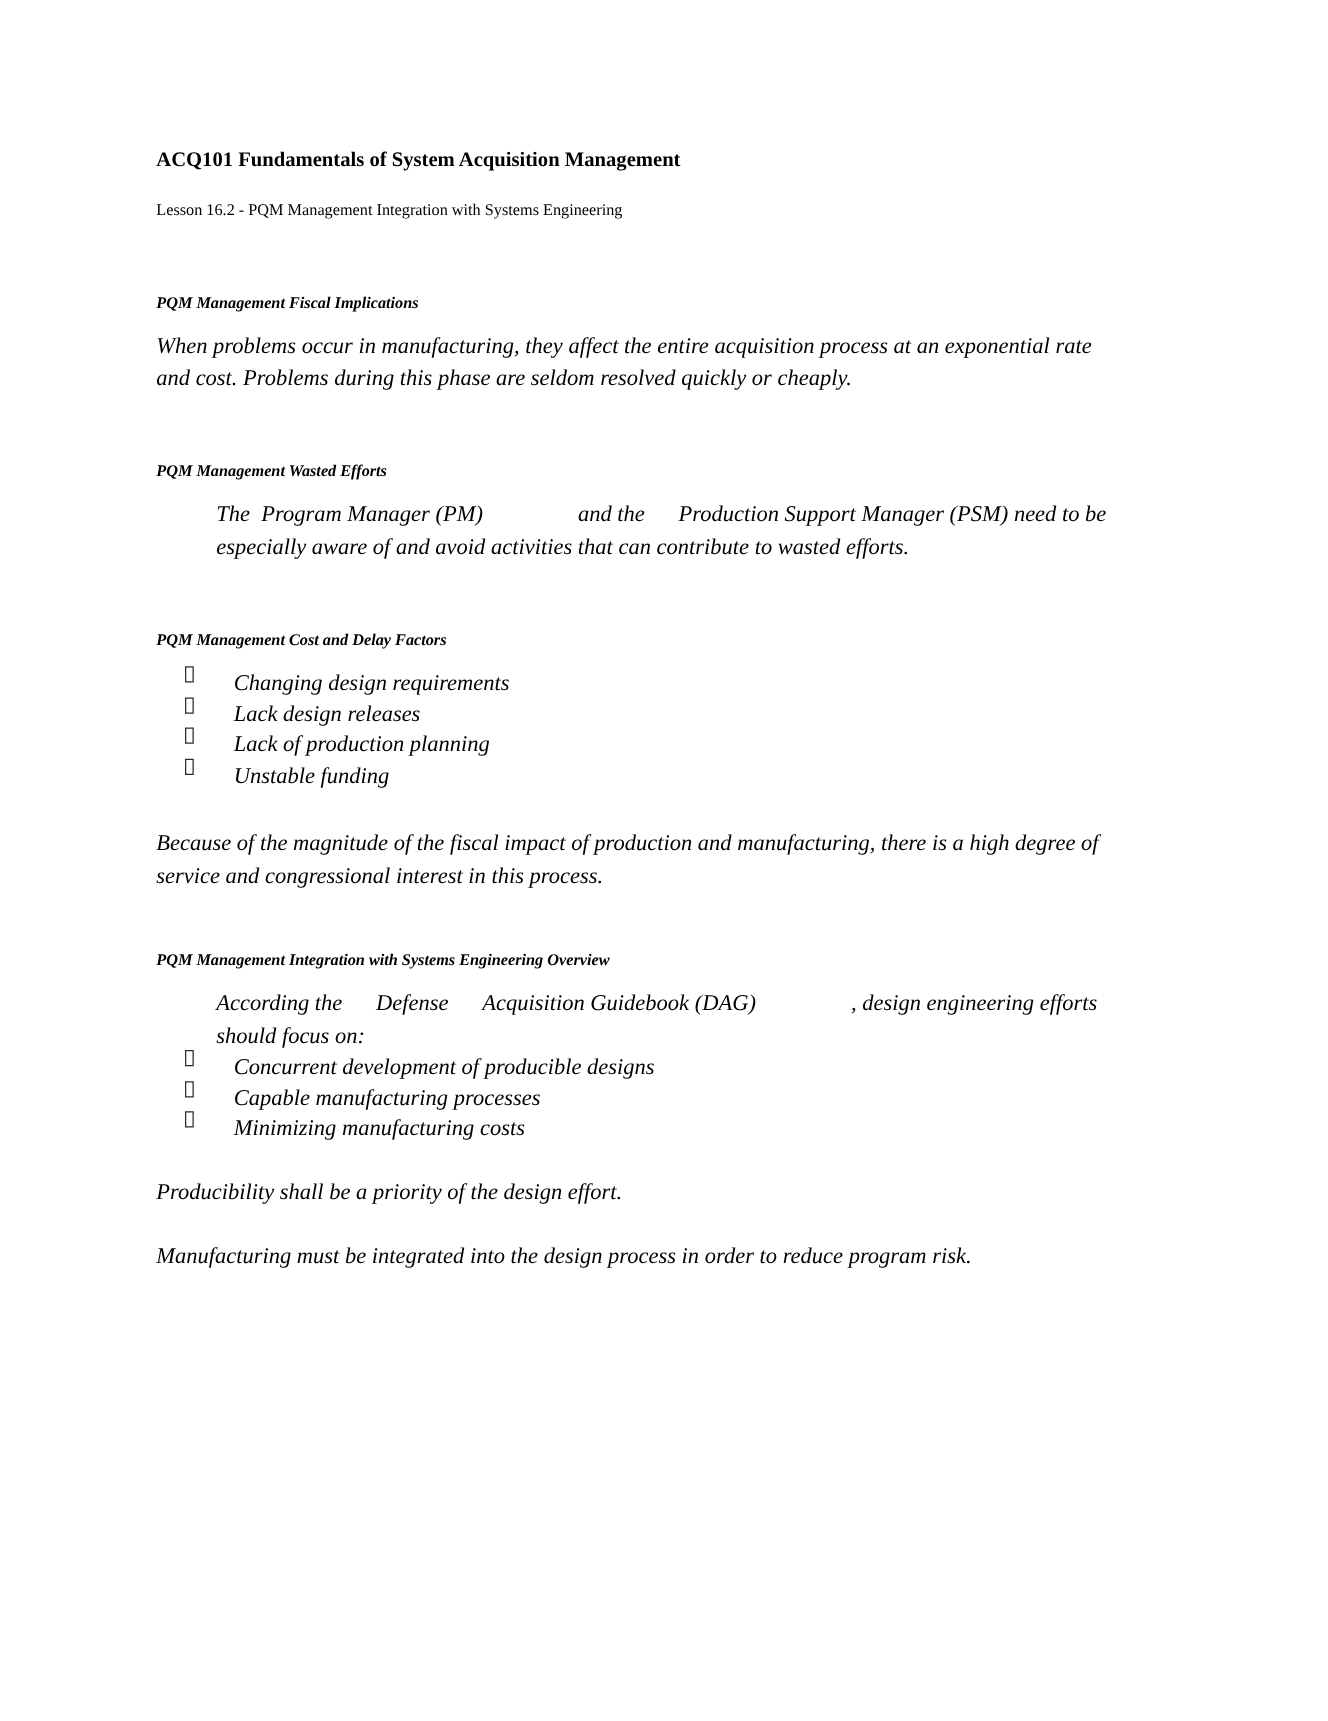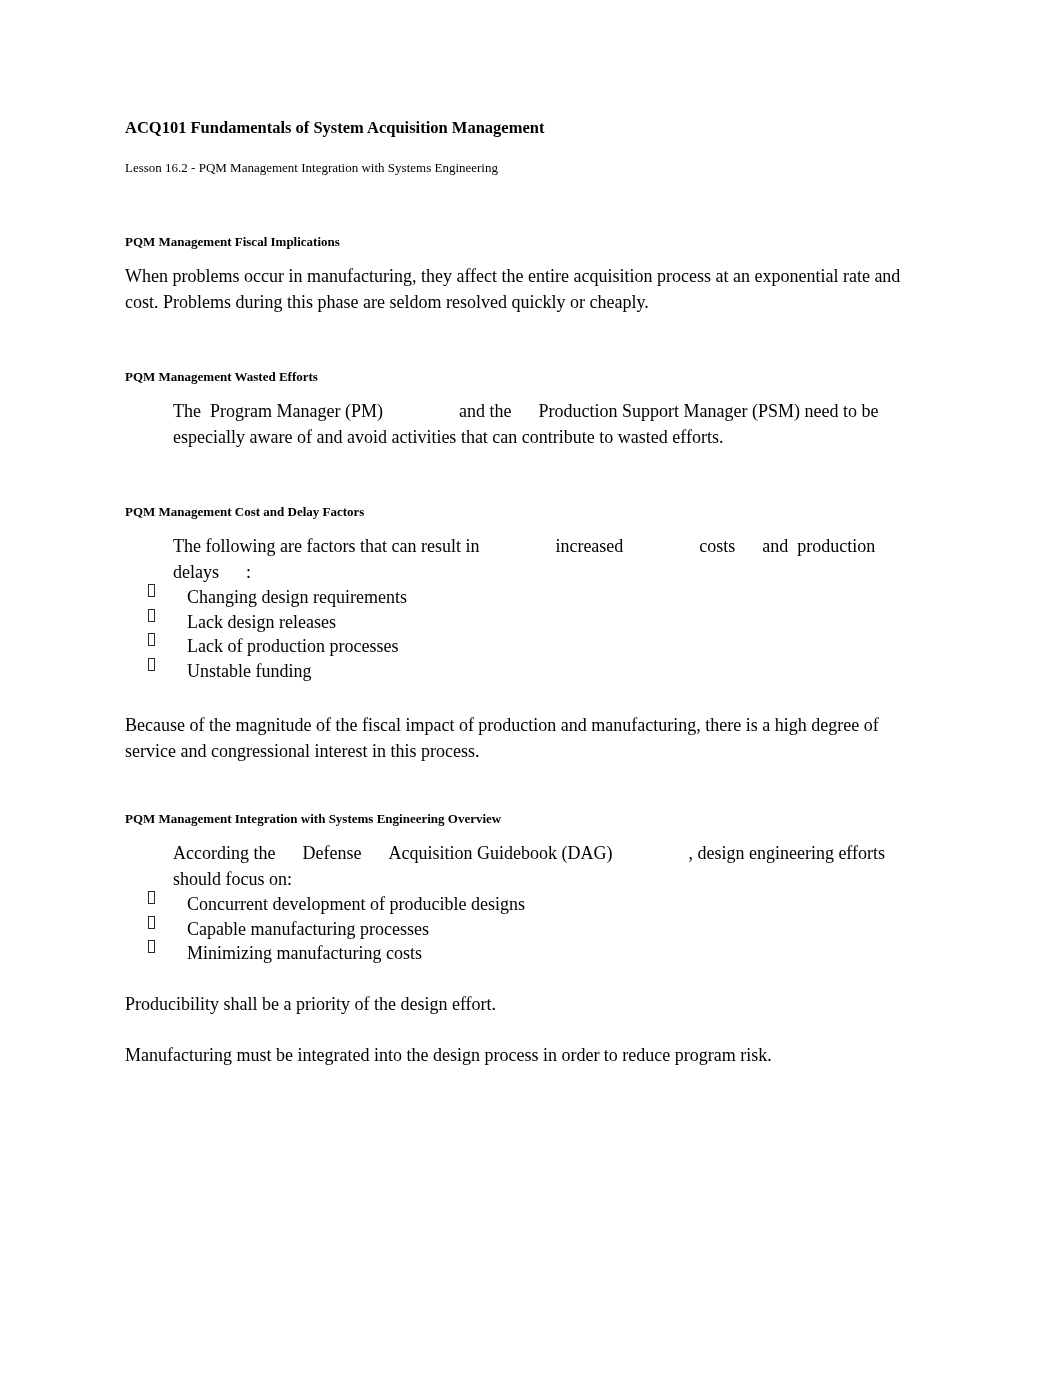--- a/index.html
+++ b/index.html
@@ -30,20 +30,21 @@
     white-space: pre-wrap;
   }
   .doc-subtitle {
     font-size: 13px;
     line-height: 17px;
     margin: 0;
     white-space: pre-wrap;
   }
   .section {
     margin: 0;
+    font-style: italic;
   }
   .section-heading {
     font-size: 13px;
     line-height: 17px;
     margin: 0 0 14px 0;
     white-space: pre-wrap;
   }
   .body-para {
     font-size: 18px;
     line-height: 25.5px;
@@ -107,25 +108,24 @@
 
   <section class="section">
     <h2 class="section-heading">PQM Management Wasted Efforts</h2>
     <p class="body-para wide"><span>The  Program Manager (PM)</span><span class="gap-wide"></span><span>and the</span><span class="gap-mid"></span><span>Production Support Manager (PSM) need to be especially aware of and avoid activities that can contribute to wasted efforts.</span></p>
   </section>
 
   <div class="spacer-lg"></div>
 
   <section class="section">
     <h2 class="section-heading">PQM Management Cost and Delay Factors</h2>
-    <p class="body-para wide"><span>The following are factors that can result in</span><span class="gap-wide"></span><span>increased</span><span class="gap-wide"></span><span>costs</span><span class="gap-mid"></span><span>and  production delays</span><span class="gap-mid"></span><span>:</span></p>
     <ul class="bullets">
       <li><span class="bullet-box"></span><span>Changing design requirements</span></li>
       <li><span class="bullet-box"></span><span>Lack design releases</span></li>
-      <li><span class="bullet-box"></span><span>Lack of production processes</span></li>
+      <li><span class="bullet-box"></span><span>Lack of production planning</span></li>
       <li><span class="bullet-box"></span><span>Unstable funding</span></li>
     </ul>
     <div class="spacer-sm"></div>
     <p class="body-para">Because of the magnitude of the fiscal impact of production and manufacturing, there is a high degree of service and congressional interest in this process.</p>
   </section>
 
   <div class="spacer-md"></div>
 
   <section class="section">
     <h2 class="section-heading">PQM Management Integration with Systems Engineering Overview</h2>

